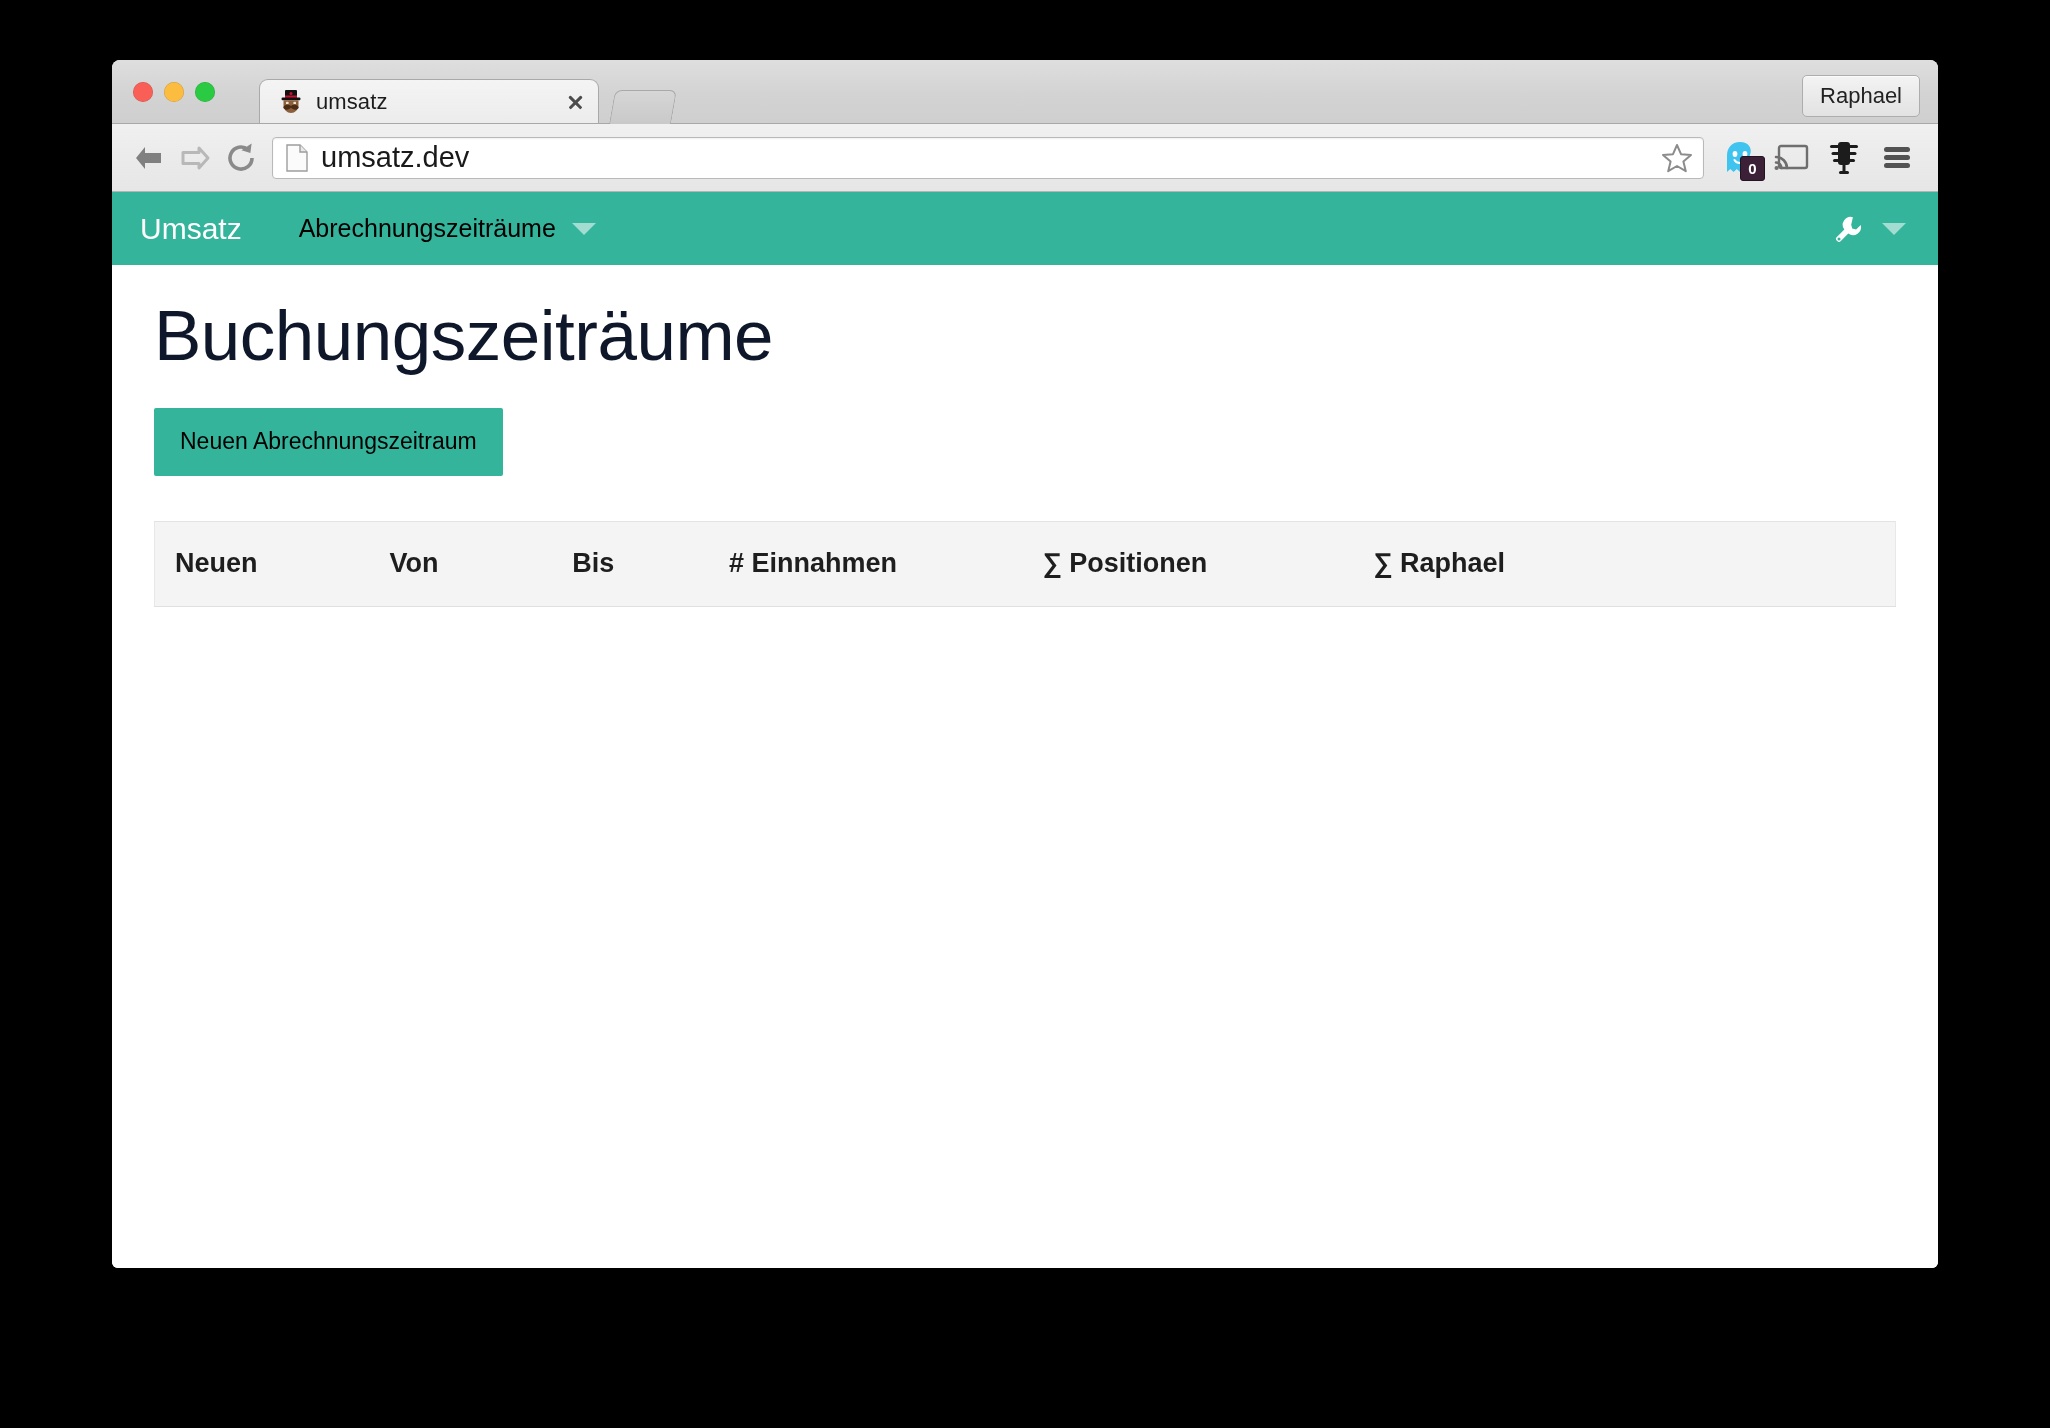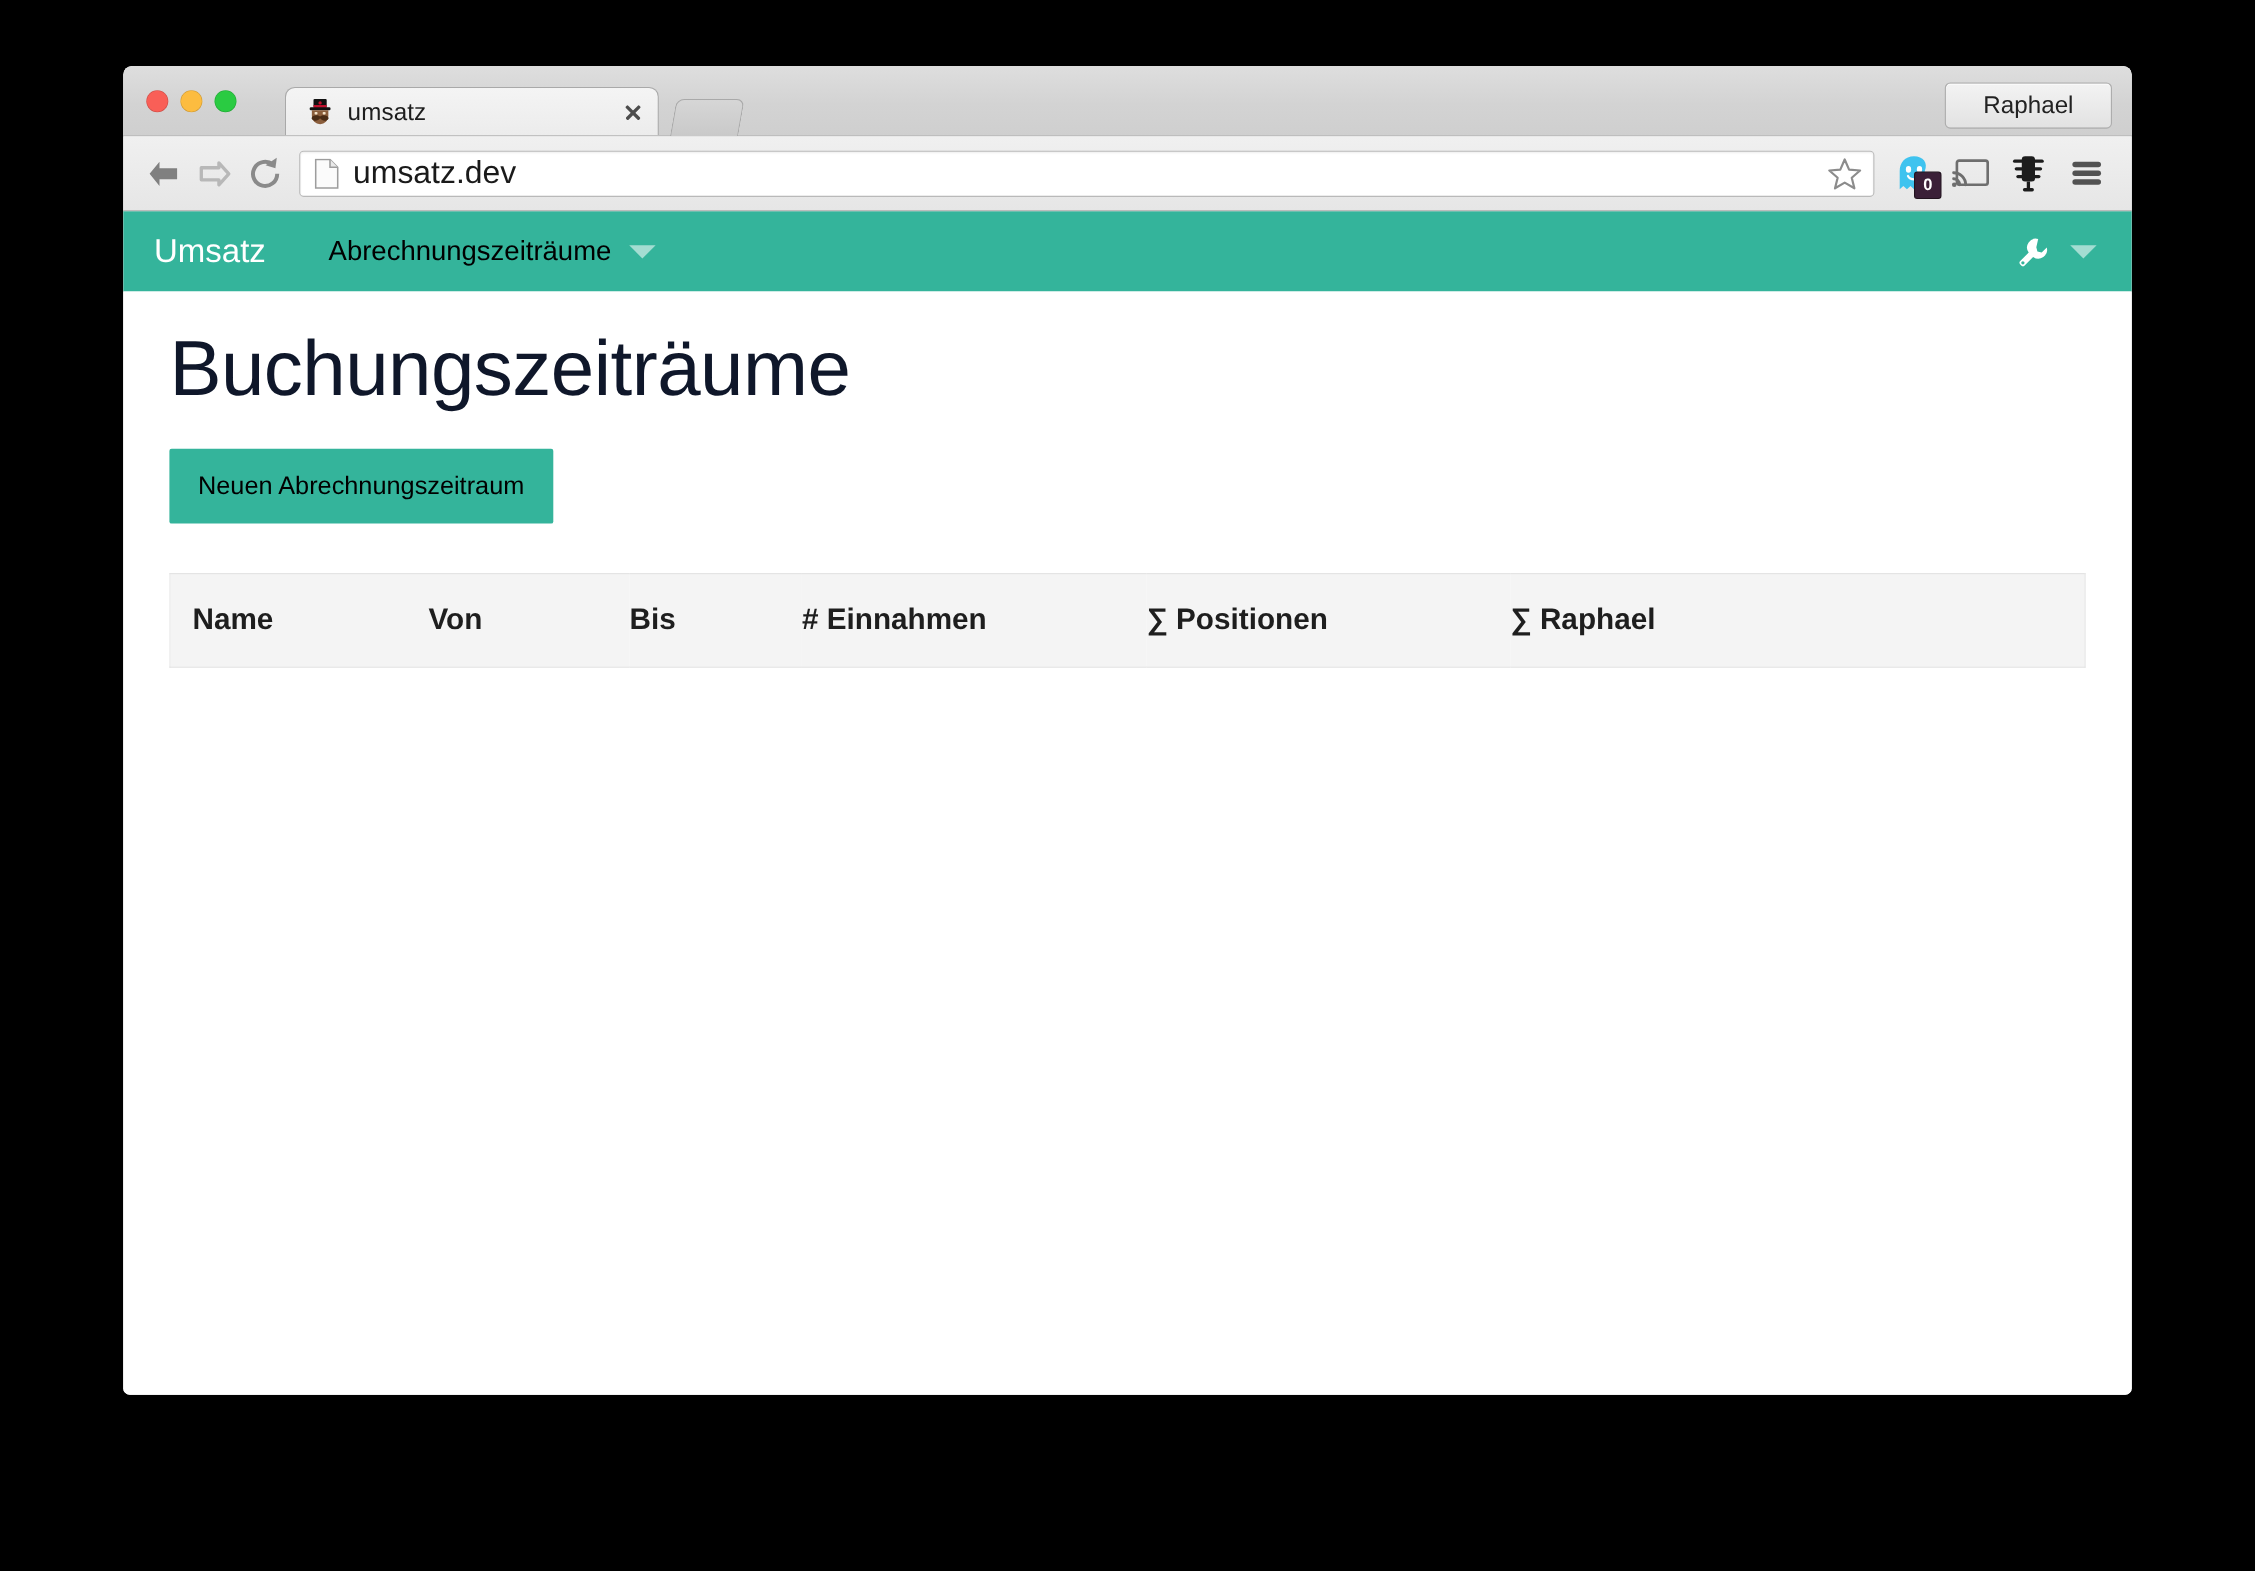--- a/index.html
+++ b/index.html
@@ -105,21 +105,21 @@
     border-radius: 7px 7px 0 0;
     transform: skewX(-10deg);
     cursor: pointer;
   }
 
   #profile-button {
     position: absolute;
     right: 18px;
     top: 15px;
     height: 40px;
-    padding: 0 34px;
+    padding: 0 17px;
     display: flex;
     align-items: center;
     background: linear-gradient(to bottom, #f3f3f3 0%, #e2e2e2 100%);
     border: 1px solid #adadad;
     border-radius: 5px;
     font-size: 22px;
     color: #222;
     cursor: pointer;
     box-shadow: 0 1px 0 rgba(255,255,255,0.7) inset;
   }
@@ -430,21 +430,21 @@
       <colgroup>
         <col style="width:13.5%">
         <col style="width:10.5%">
         <col style="width:9%">
         <col style="width:18%">
         <col style="width:19%">
         <col style="width:30%">
       </colgroup>
       <thead>
         <tr>
-          <th>Name</th>
+          <th>Neuen</th>
           <th>Von</th>
           <th>Bis</th>
           <th># Einnahmen</th>
           <th>∑ Positionen</th>
           <th>∑ Raphael</th>
         </tr>
       </thead>
       <tbody id="periods-table-body"></tbody>
     </table>
   </div>

